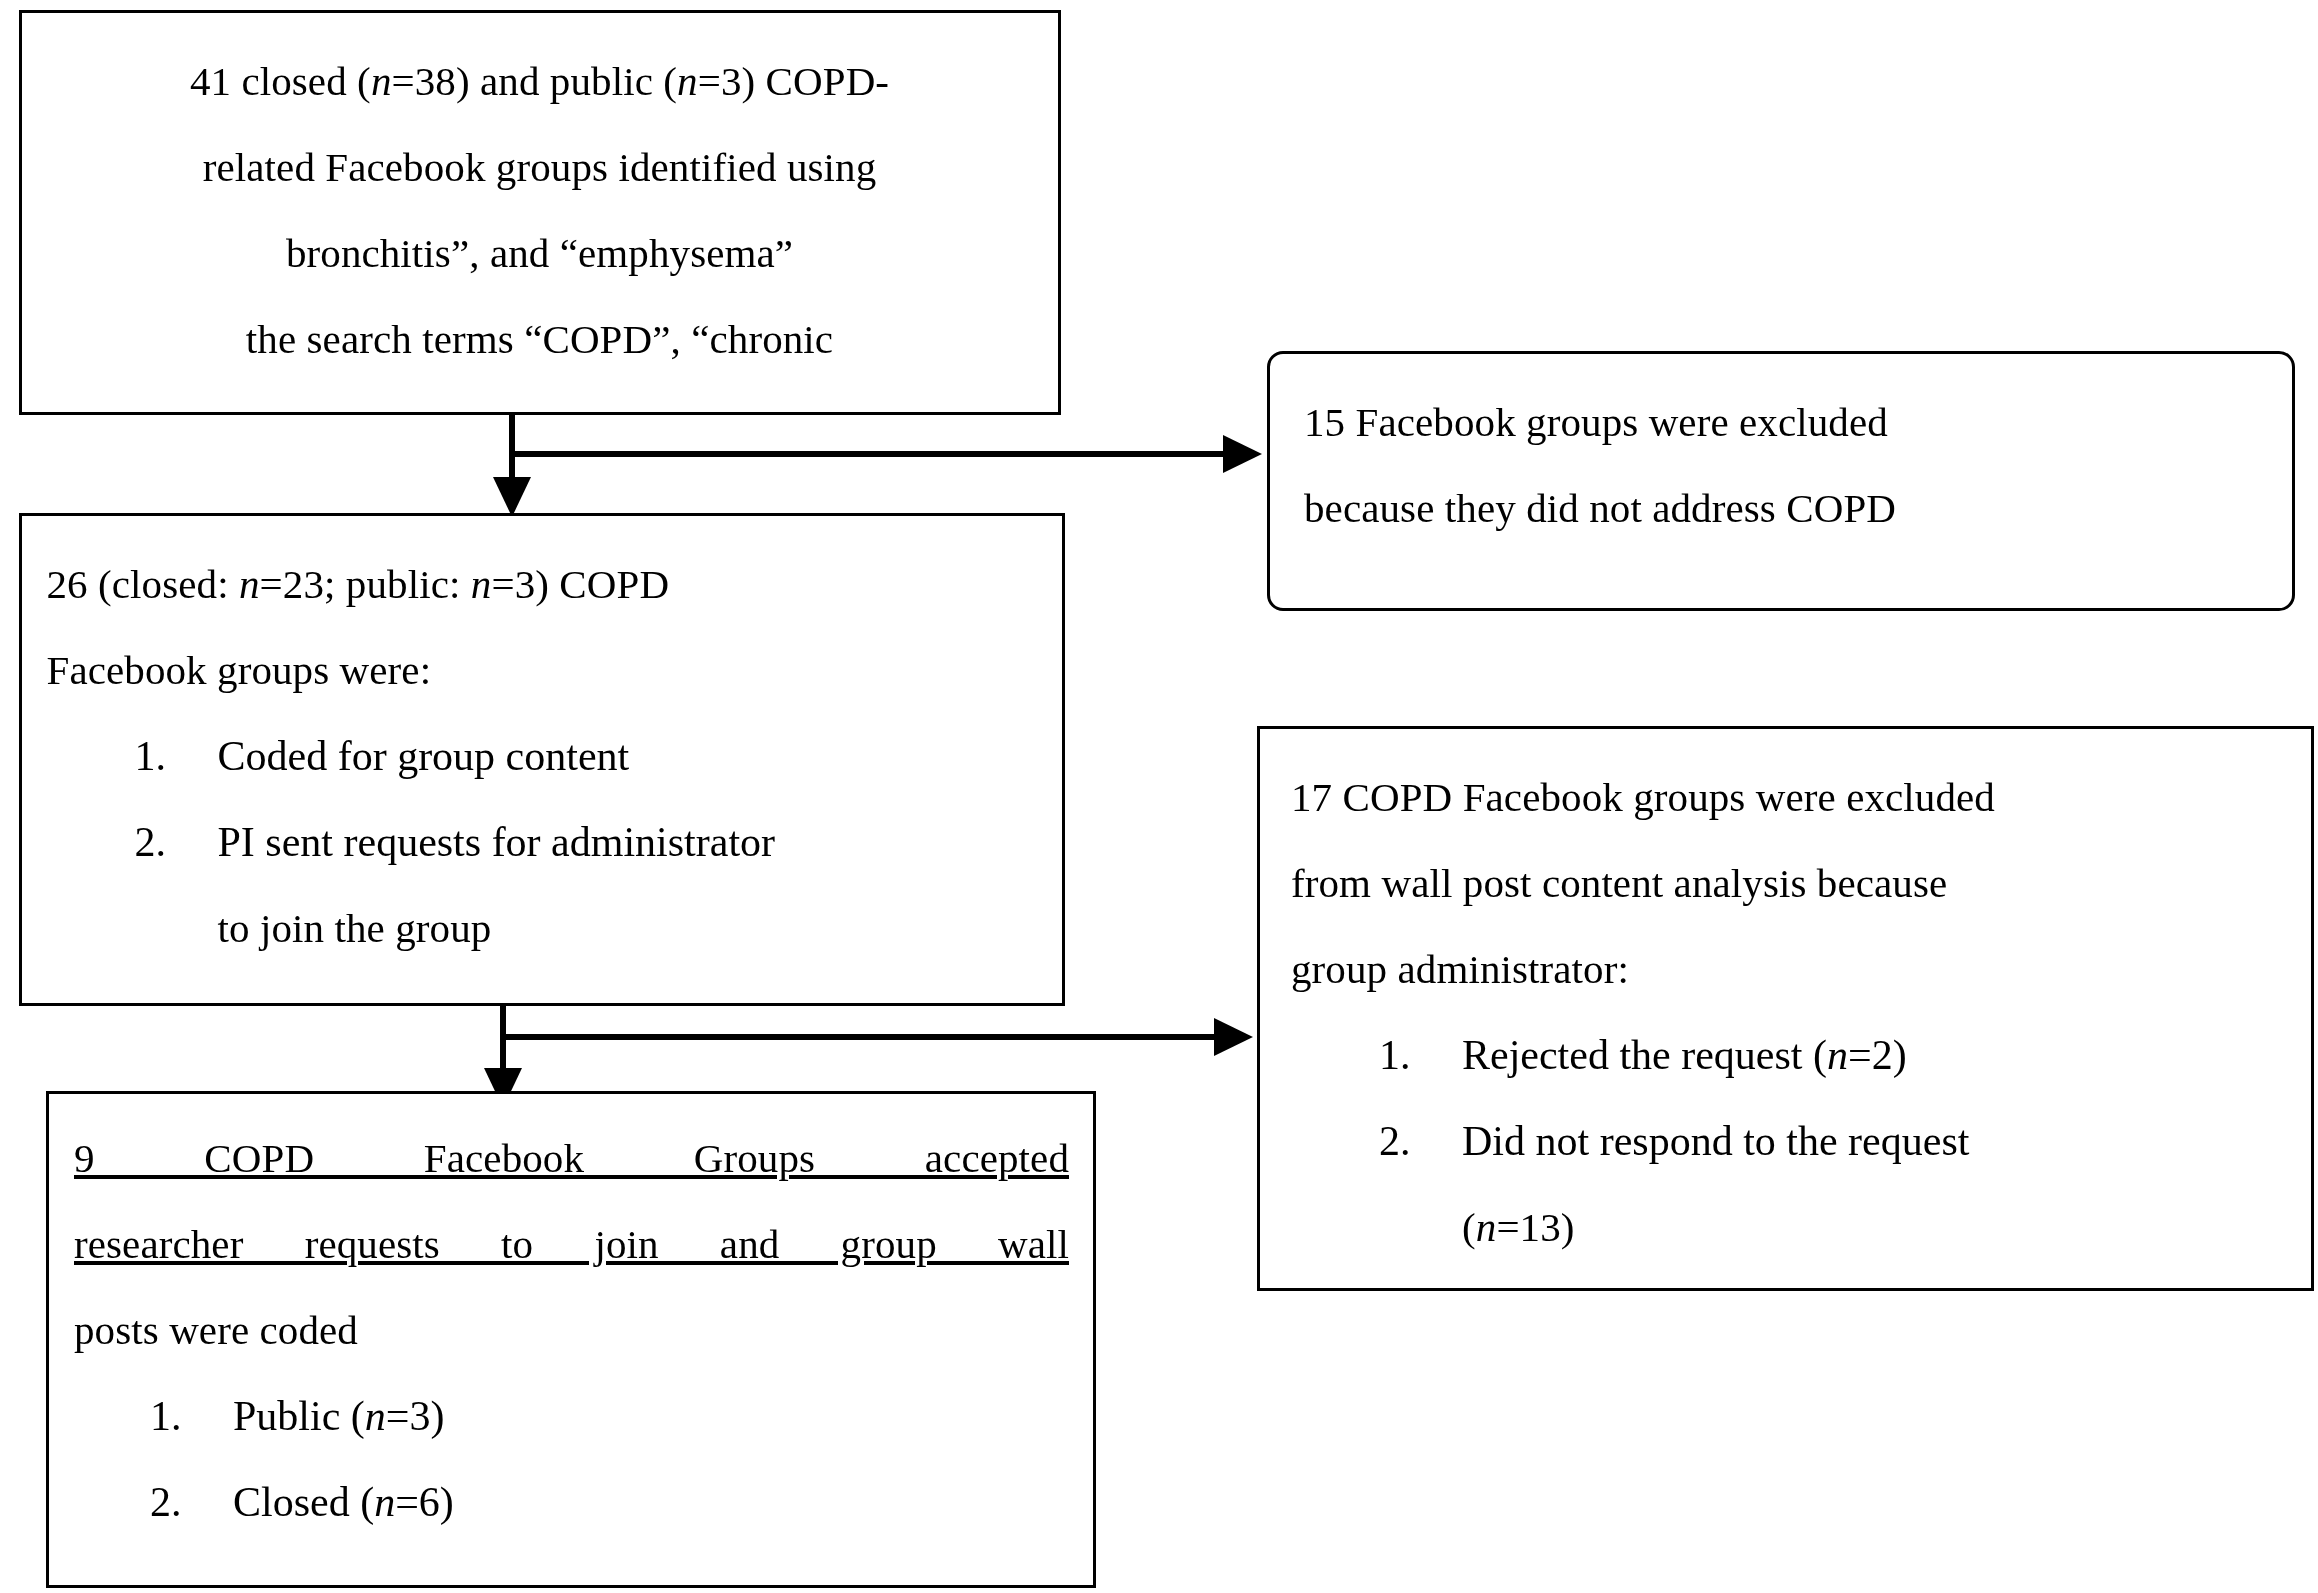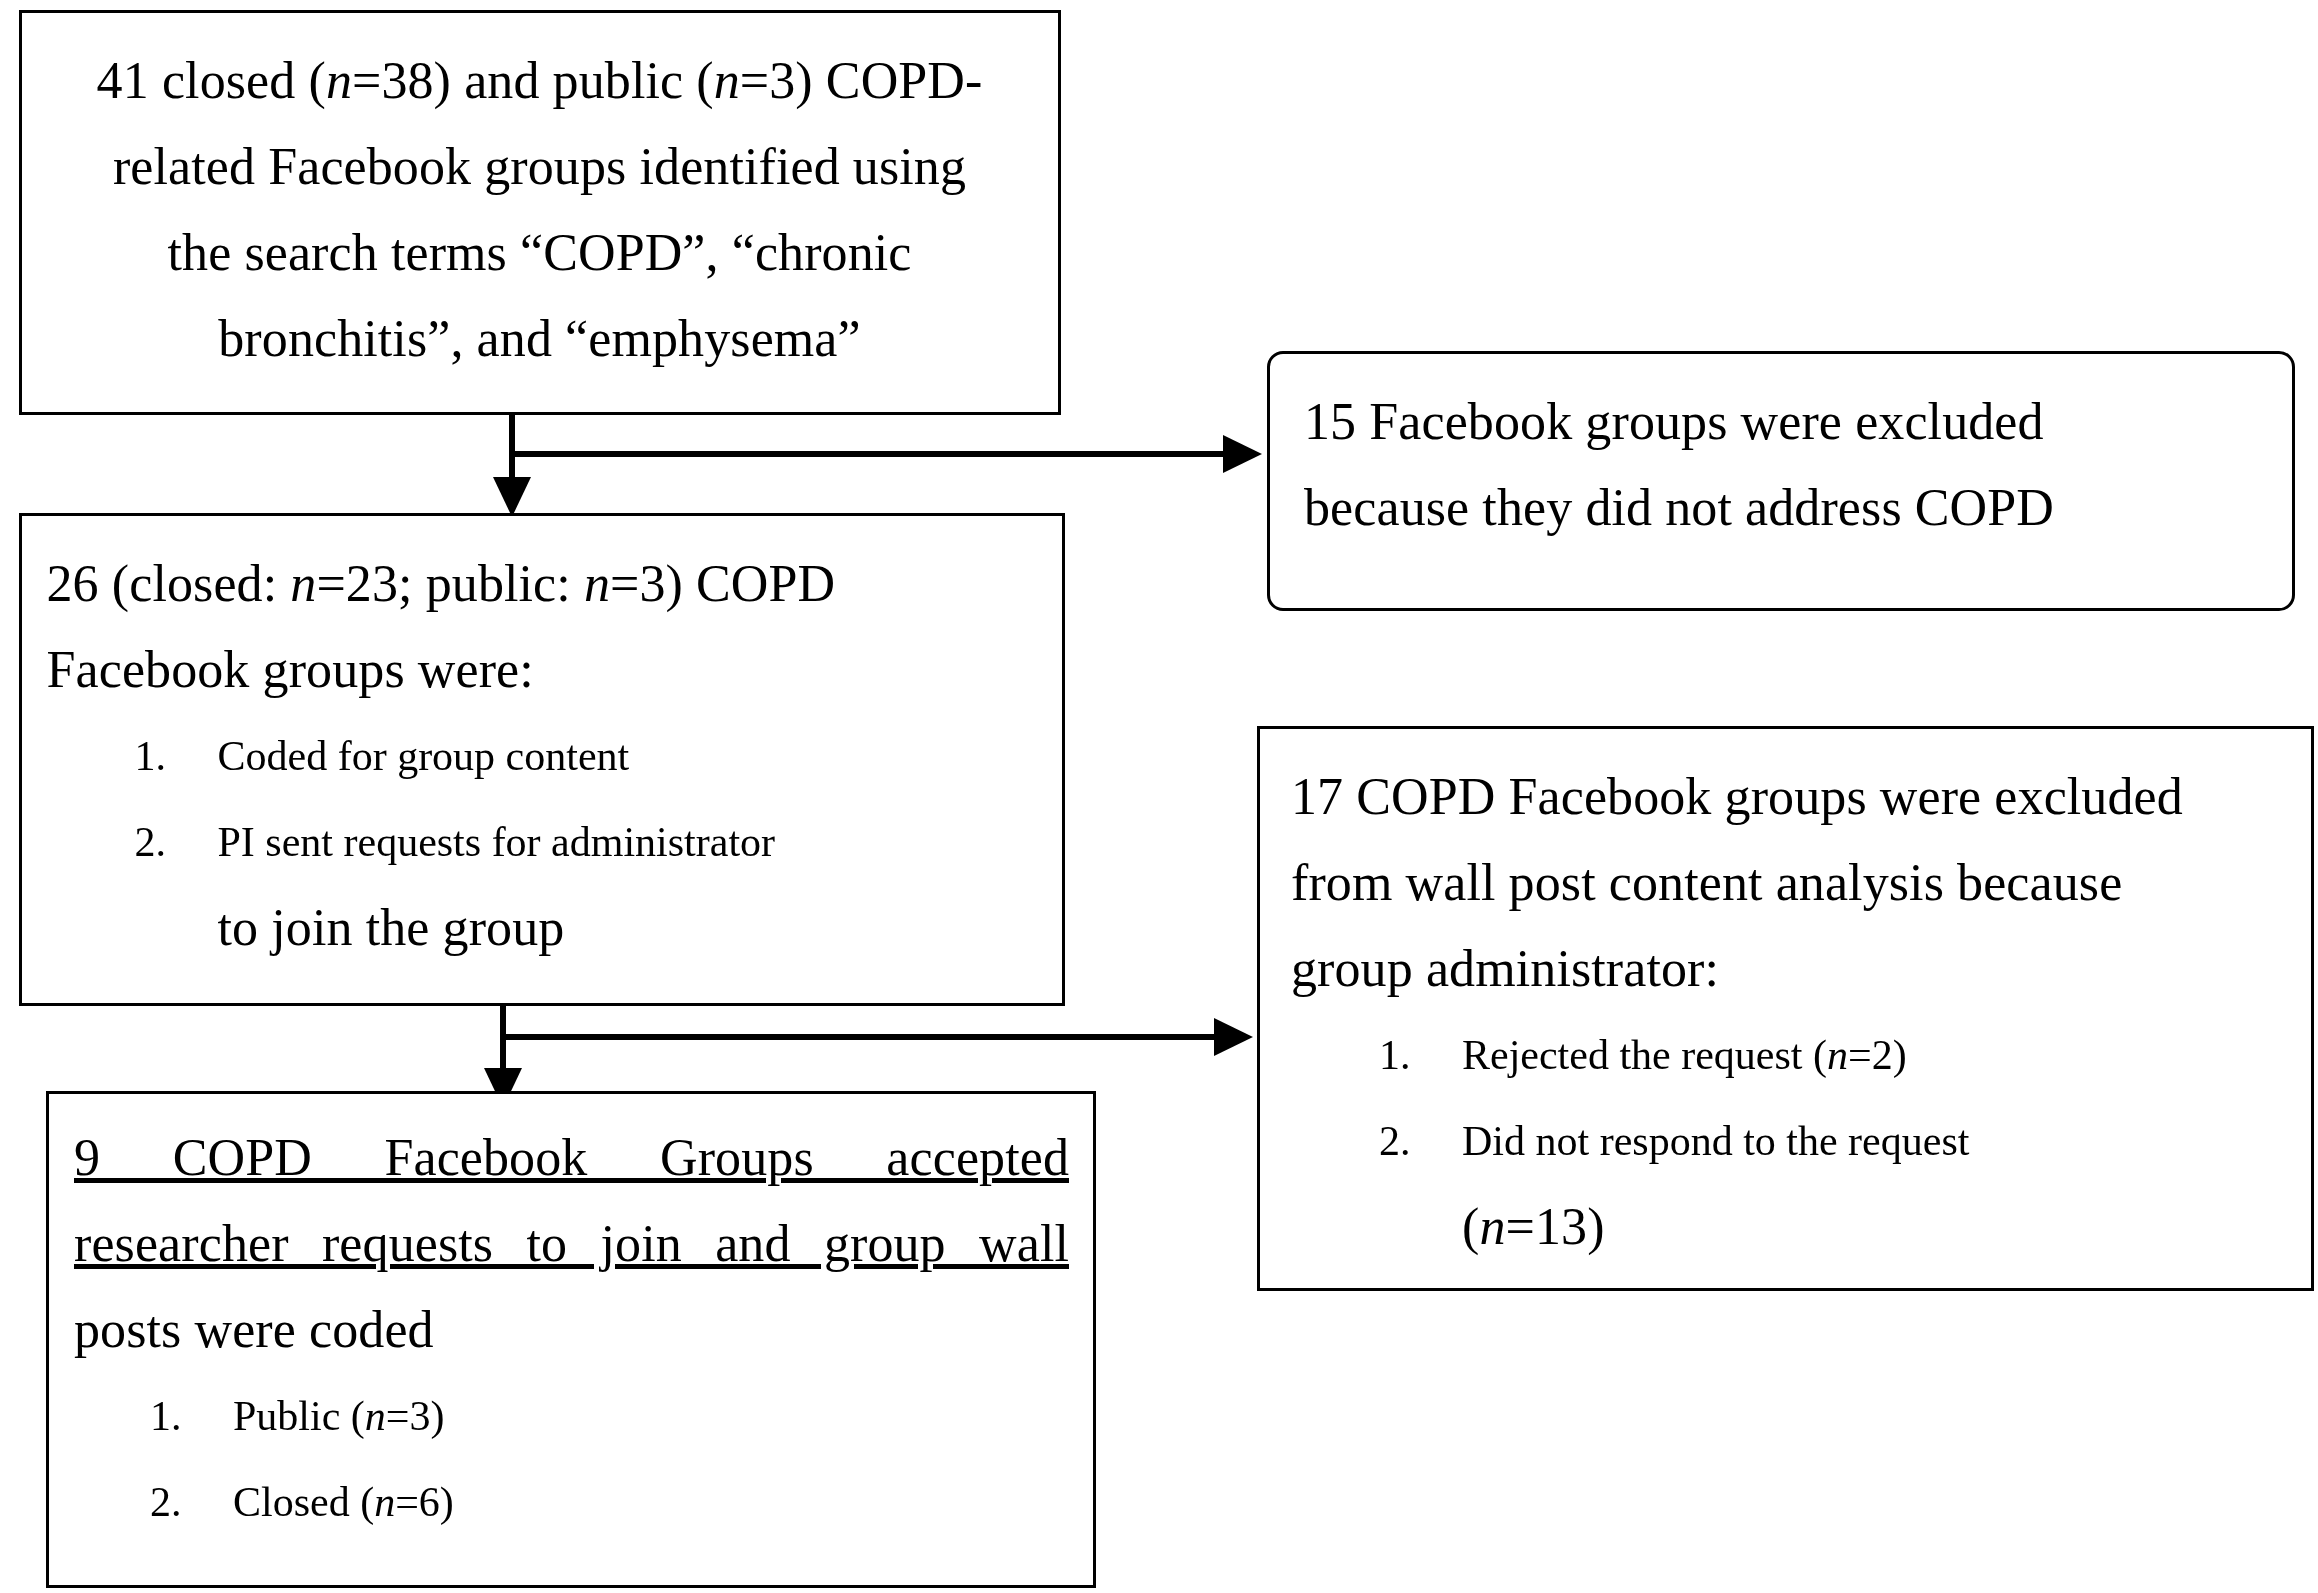--- a/index.html
+++ b/index.html
@@ -25,21 +25,21 @@
     box-sizing: border-box;
     border: 3.7px solid #000000;
     background: #ffffff;
   }
   .box-inner {
     padding: 0;
   }
 
   
   .ln {
-    font-size: 52px;
+    font-size: 41px;
     line-height: 86px;
     white-space: nowrap;
     letter-spacing: 0.1px;
   }
   .ln.center  { text-align: center; }
   .ln.left    { text-align: left; }
   .ln.just    { text-align: justify; white-space: normal; text-decoration: underline; }
   .it { font-style: italic; }
 
   
@@ -81,22 +81,22 @@
 </style>
 </head>
 <body>
 
 <div id="canvas">
 
   <div class="box" style="left:18.5px; top:9.6px; width:1042px; height:405px;">
     <div class="box-inner" style="padding:25px 34px 0 34px;">
       <div class="ln center"><span>41 closed (</span><span class="it">n</span><span>=38) and public (</span><span class="it">n</span><span>=3) COPD-</span></div>
       <div class="ln center">related Facebook groups identified using</div>
+      <div class="ln center">bronchitis”, and “emphysema”</div>
       <div class="ln center">the search terms “COPD”, “chronic</div>
-      <div class="ln center">bronchitis”, and “emphysema”</div>
     </div>
   </div>
 
   <div class="vline" style="left:509px; top:415px; width:6px; height:86px;"></div>
   <div class="arrow-down" style="left:493px; top:477px;"></div>
   <div class="hline" style="left:509px; top:451px; width:715px; height:6px;"></div>
   <div class="arrow-right" style="left:1223px; top:435px;"></div>
 
   <div class="box" style="left:1267px; top:351px; width:1028px; height:260px;border-radius:16px;">
     <div class="box-inner" style="padding:25px 34px 0 34px;">

